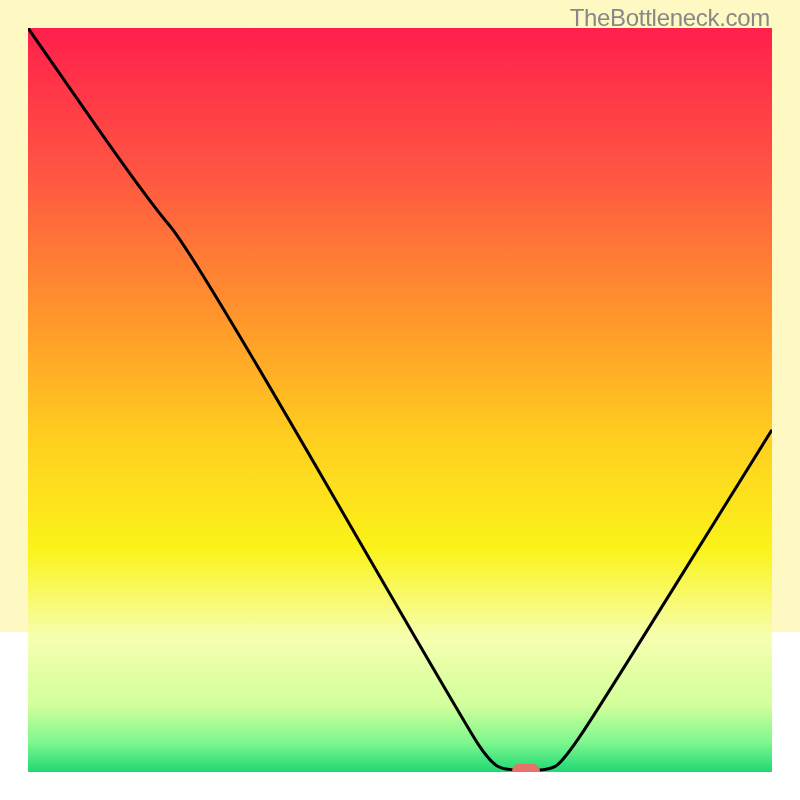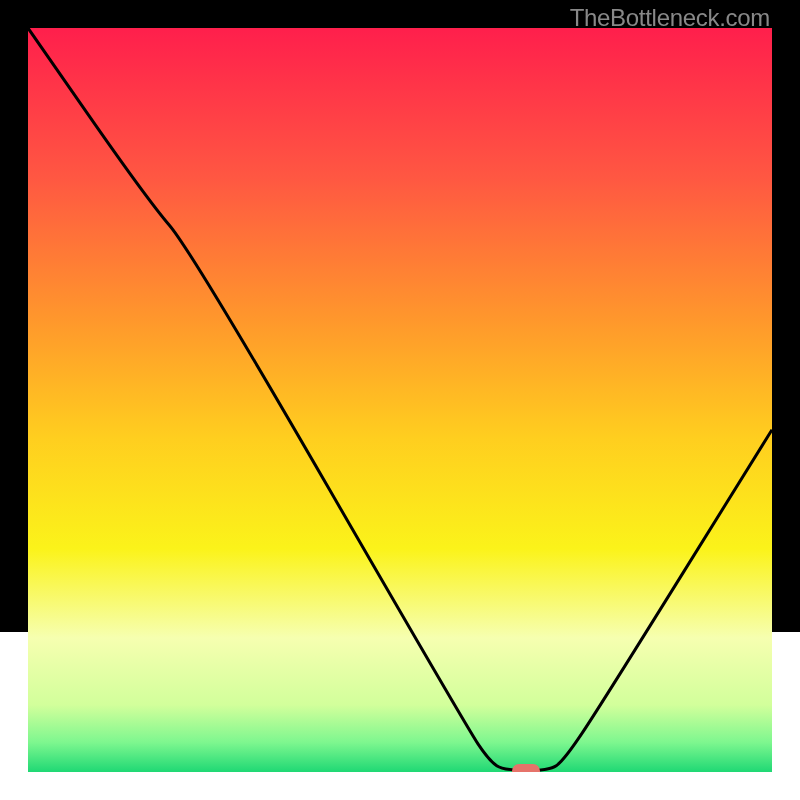--- a/index.html
+++ b/index.html
@@ -6,21 +6,21 @@
     margin: 0;
     padding: 0;
     width: 800px;
     height: 800px;
     overflow: hidden;
   }
   .chart-container {
     width: 800px;
     height: 632px;
     position: relative;
-    background: #000000;
+    background: #fef9c3;
   }
   .plot-area {
     position: absolute;
     left: 28px;
     top: 28px;
     width: 744px;
     height: 744px;
     overflow: hidden;
   }
   .gradient-bg {

